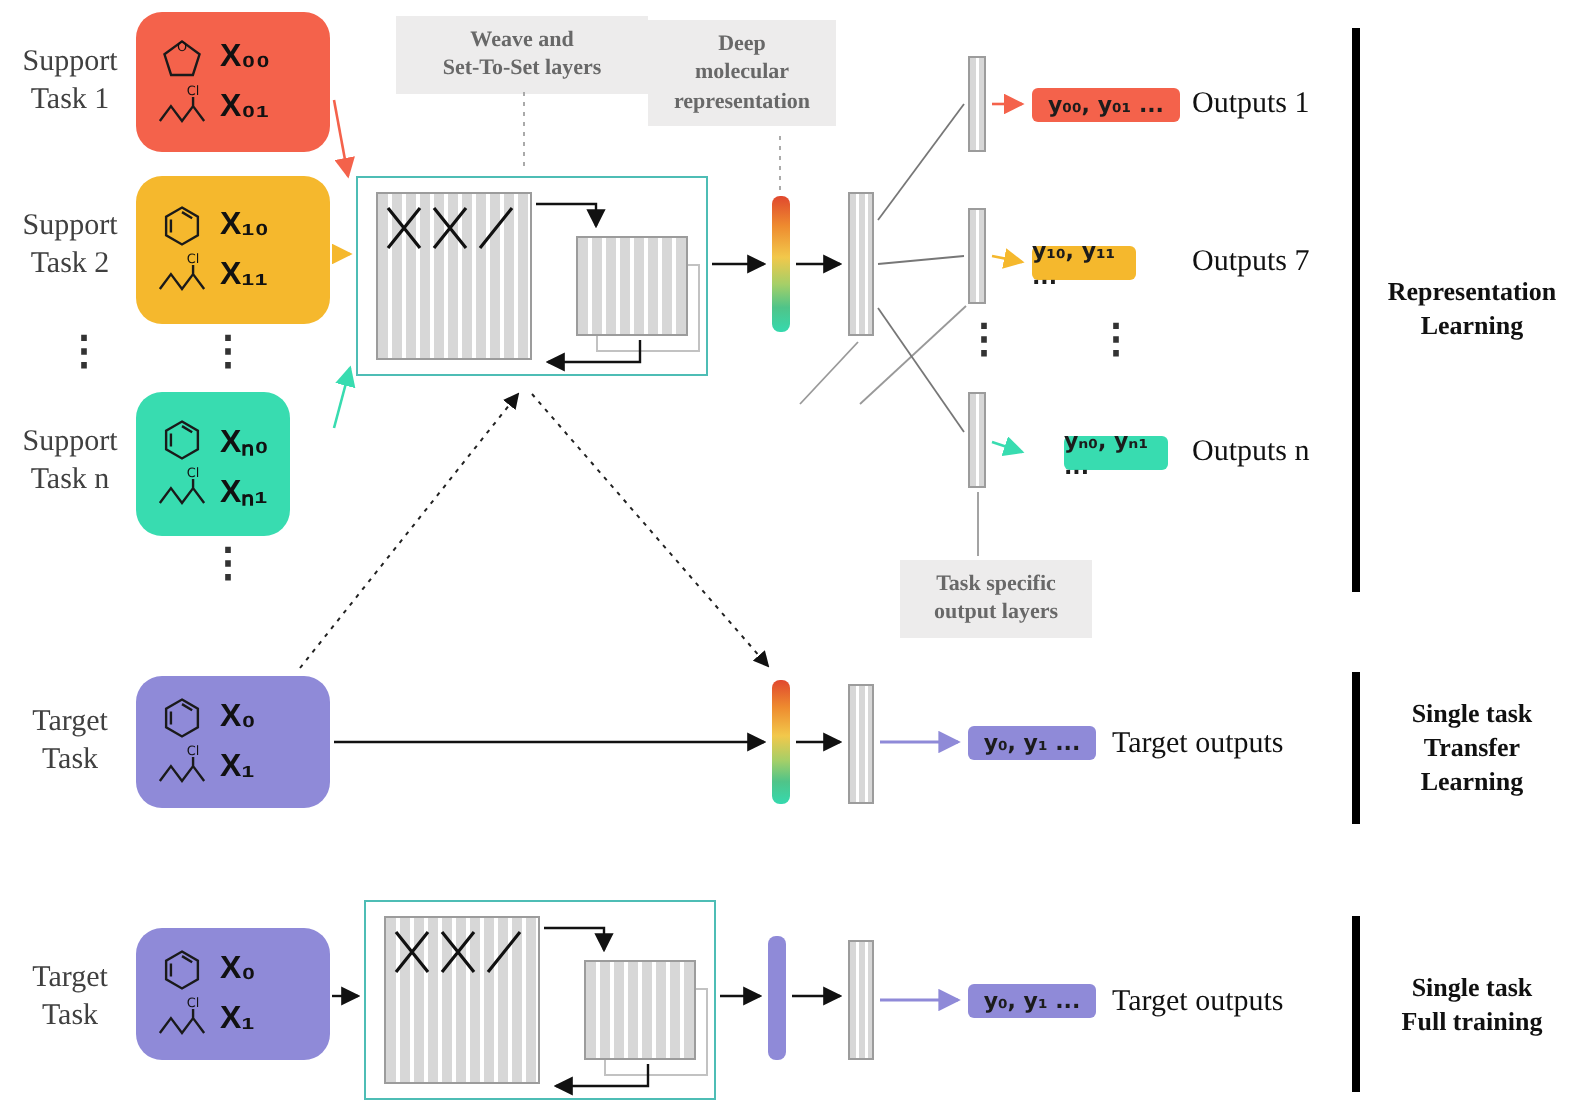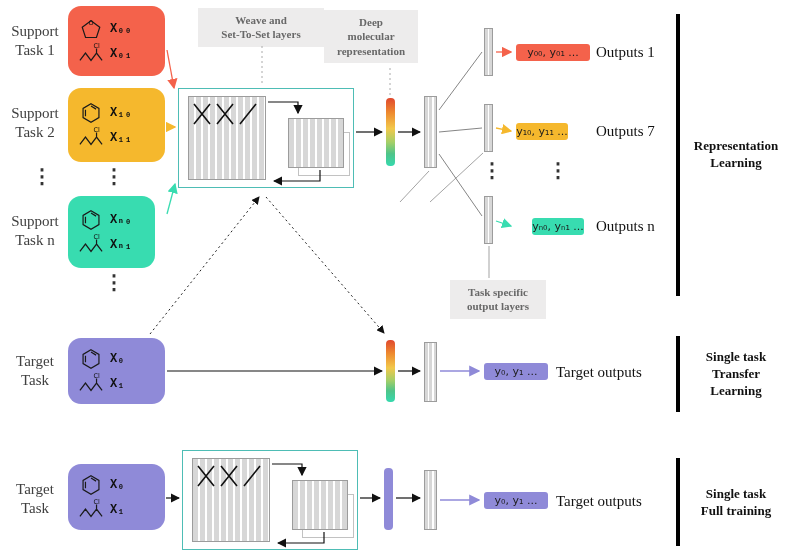--- a/index.html
+++ b/index.html
@@ -3,29 +3,29 @@
 <meta charset="utf-8">
 <style>
   body{margin:0;background:#fff}
   #stage{position:relative;width:789px;height:560px;background:#fff;font-family:"Liberation Serif",serif;overflow:hidden}
   .abs{position:absolute}
   .preline{white-space:pre-line}
   .task-label{font-size:15px;text-align:center;color:#404040;line-height:1.25}
   .mol-box{border-radius:13px;display:flex;flex-direction:column;justify-content:center;gap:1px;box-sizing:border-box}
   .mol-row{display:flex;align-items:center;gap:4px;padding-left:8px}
   .mol-row svg{flex:none}
-  .x-label{font-family:Liberation Mono, monospace;font-weight:bold;font-size:12px;color:#111}
+  .x-label{font-family:Liberation Sans, sans-serif;font-weight:bold;font-size:16px;color:#111}
   .note{background:#edecec;color:#686868;font-weight:bold;font-size:11px;text-align:center;line-height:1.3;padding:5px 4px;box-sizing:border-box}
   .bars{background:repeating-linear-gradient(90deg,#d7d7d7 0 5px,#fff 5px 7px);border:1px solid #9c9c9c;box-sizing:border-box}
   .bars-sm{background:repeating-linear-gradient(90deg,#d7d7d7 0 3px,#fff 3px 4.5px);border:1px solid #9c9c9c;box-sizing:border-box}
   .ghost{border:1px solid #c2c2c2;background:#fff;box-sizing:border-box}
   .cyanbox{border:1.5px solid #4ebdb5;background:#fff;box-sizing:border-box}
   .gradbar{border-radius:4px;background:linear-gradient(180deg,#e0482e,#ee8b2f 22%,#f2c84b 45%,#a5cf68 65%,#4fc489 82%,#35d9ae)}
   .purplebar{border-radius:4px;background:#8f8ad8}
-  .badge{border-radius:3px;font-family:"DejaVu Sans",sans-serif;font-weight:normal;font-size:11px;color:#1c1c1c;display:flex;align-items:center;justify-content:center;box-sizing:border-box}
+  .badge{border-radius:3px;font-family:"DejaVu Sans",sans-serif;font-weight:bold;font-size:11px;color:#1c1c1c;display:flex;align-items:center;justify-content:center;box-sizing:border-box}
   .outputs-text{font-size:15px;color:#111}
   .section-label{font-weight:bold;font-size:13px;text-align:center;color:#111;line-height:1.3}
   .blackbar{width:4px;background:#000}
   .dots{font-size:20px;color:#333;line-height:1;font-weight:bold}
   .mol-stroke{stroke:#1a1a1a;fill:none;stroke-width:1.3}
   .atom{font-family:"DejaVu Sans",sans-serif;font-size:7px;fill:#111}
 </style>
 </head>
 <body>
 
@@ -80,21 +80,21 @@
         </svg>
       <span class="x-label">X₁₁</span>
     </div>
   </div>
 
   <div class="abs dots" style="left:32px;top:166px">⋮</div>
   <div class="abs dots" style="left:104px;top:166px">⋮</div>
 
   <div class="abs task-label preline" style="left:4px;top:212px;width:62px">Support
 Task n</div>
-  <div class="abs mol-box" style="left:68px;top:196px;width:87px;height:72px;background:#38dcb0">
+  <div class="abs mol-box" style="left:68px;top:196px;width:77px;height:72px;background:#38dcb0">
     <div class="mol-row">
       <svg width="30" height="24" viewBox="0 0 26 26">
           <use href="#sym-ring"></use>
         </svg>
       <span class="x-label">Xₙ₀</span>
     </div>
     <div class="mol-row">
       <svg width="30" height="24" viewBox="0 0 26 26">
           <use href="#sym-chain"></use>
         </svg>

